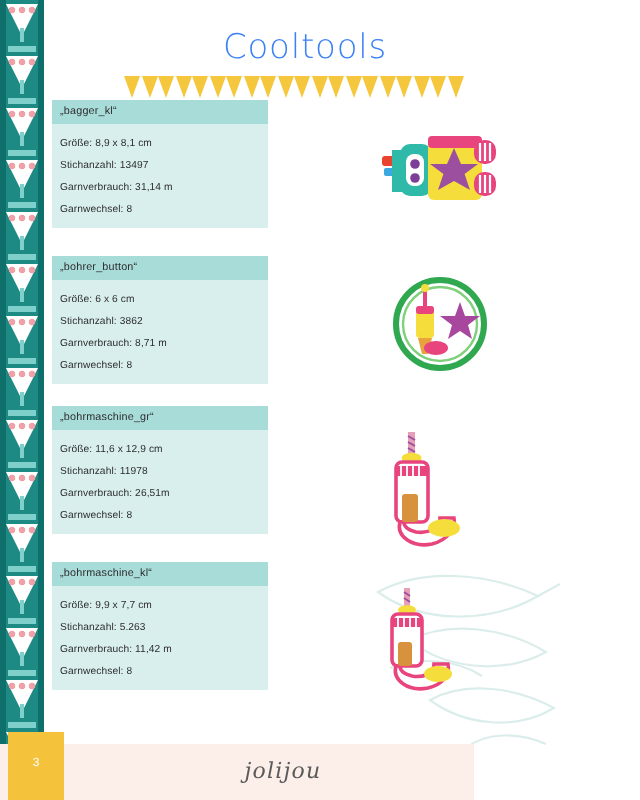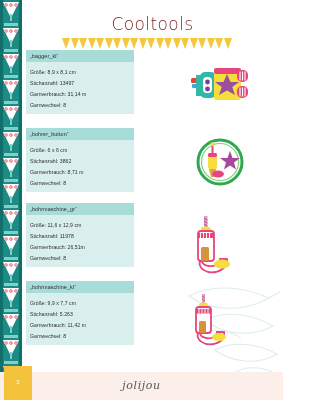--- a/index.html
+++ b/index.html
@@ -82,21 +82,21 @@
   }
 
   
   .page-title {
     position: absolute;
     left: 22px;
     top: 14px;
     width: 261px;
     text-align: center;
     font-size: 17px;
-    color: #7f1d1d;
+    color: #3b82f6;
     font-family: "DejaVu Sans", sans-serif;
     font-weight: 300;
     letter-spacing: 0.4px;
   }
   .bunting {
     position: absolute;
     left: 62px;
     top: 38px;
     width: 186px;
     height: 12px;
@@ -157,21 +157,21 @@
     width: 96px;
     height: 96px;
     opacity: 0.5;
   }
 
   
   .footer {
     position: absolute;
     left: 0;
     bottom: 0;
-    width: 283px;
+    width: 237px;
     height: 28px;
     background: #fceee9;
   }
   .page-num-box {
     position: absolute;
     left: 4px;
     bottom: 0;
     width: 28px;
     height: 34px;
     background: #f5c23c;

